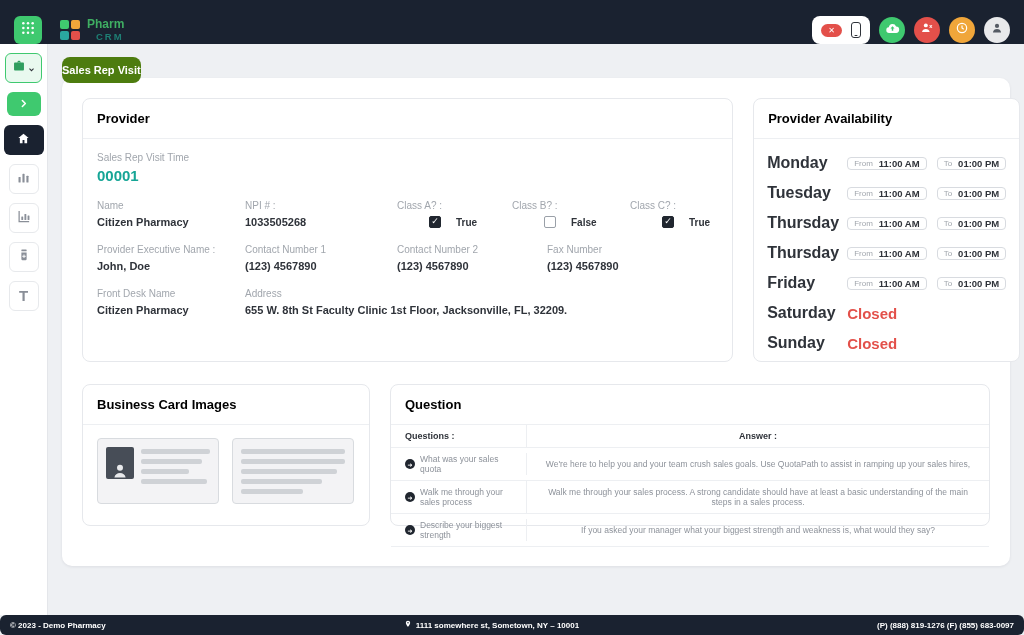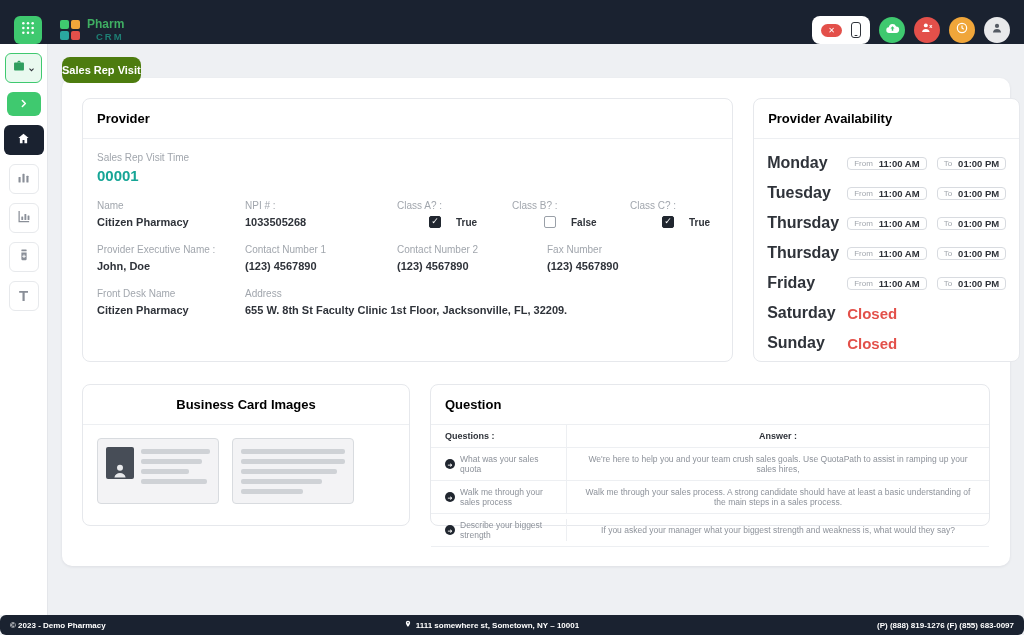--- a/index.html
+++ b/index.html
@@ -87,21 +87,21 @@
   .avail-panel { width:288px; height:264px; }
   .avail-body { padding:9px 13px; }
   .avail-row { display:flex; align-items:center; height:30px; }
   .day { width:80px; font-size:16px; font-weight:bold; color:#2f333a; }
   .times { display:flex; gap:10px; flex:1; align-items:center; }
   .time-box { display:flex; align-items:center; gap:6px; border:1px solid #d8dbe0; border-radius:4px; padding:0 6px; cursor:pointer; background:#fff; }
   .time-box .tl { font-size:8px; color:#a1a6ad; }
   .time-box .tv { font-size:9.5px; font-weight:bold; color:#2f333a; white-space:nowrap; }
   .closed { font-size:15px; color:#e3504a; font-weight:bold; }
   
-  .bc-panel { width:328px; height:142px;text-align:center; }
+  .bc-panel { width:288px; height:142px; }
   .bc-body { padding:13px 14px; display:flex; gap:13px; }
   .bc-card { width:122px; height:66px; border:1px solid #d8dbdf; border-radius:4px; background:#f3f3f5; padding:8px; display:flex; gap:7px; cursor:pointer; }
   .bc-photo { width:28px; height:32px; background:#474d57; border-radius:2px; display:flex; align-items:flex-end; justify-content:center; overflow:hidden; }
   .bc-lines { flex:1; display:flex; flex-direction:column; gap:5px; padding-top:2px; }
   .bc-line { height:5px; background:#cfd2d6; border-radius:2px; }
   
   .q-panel { flex:1; height:142px; }
   .q-table { font-size:8.5px; color:#8d929a; }
   .q-hrow { display:flex; border-bottom:1px solid #edeff2; font-size:9px; font-weight:bold; color:#2f333a; }
   .q-row { display:flex; border-bottom:1px solid #edeff2; align-items:center; }

